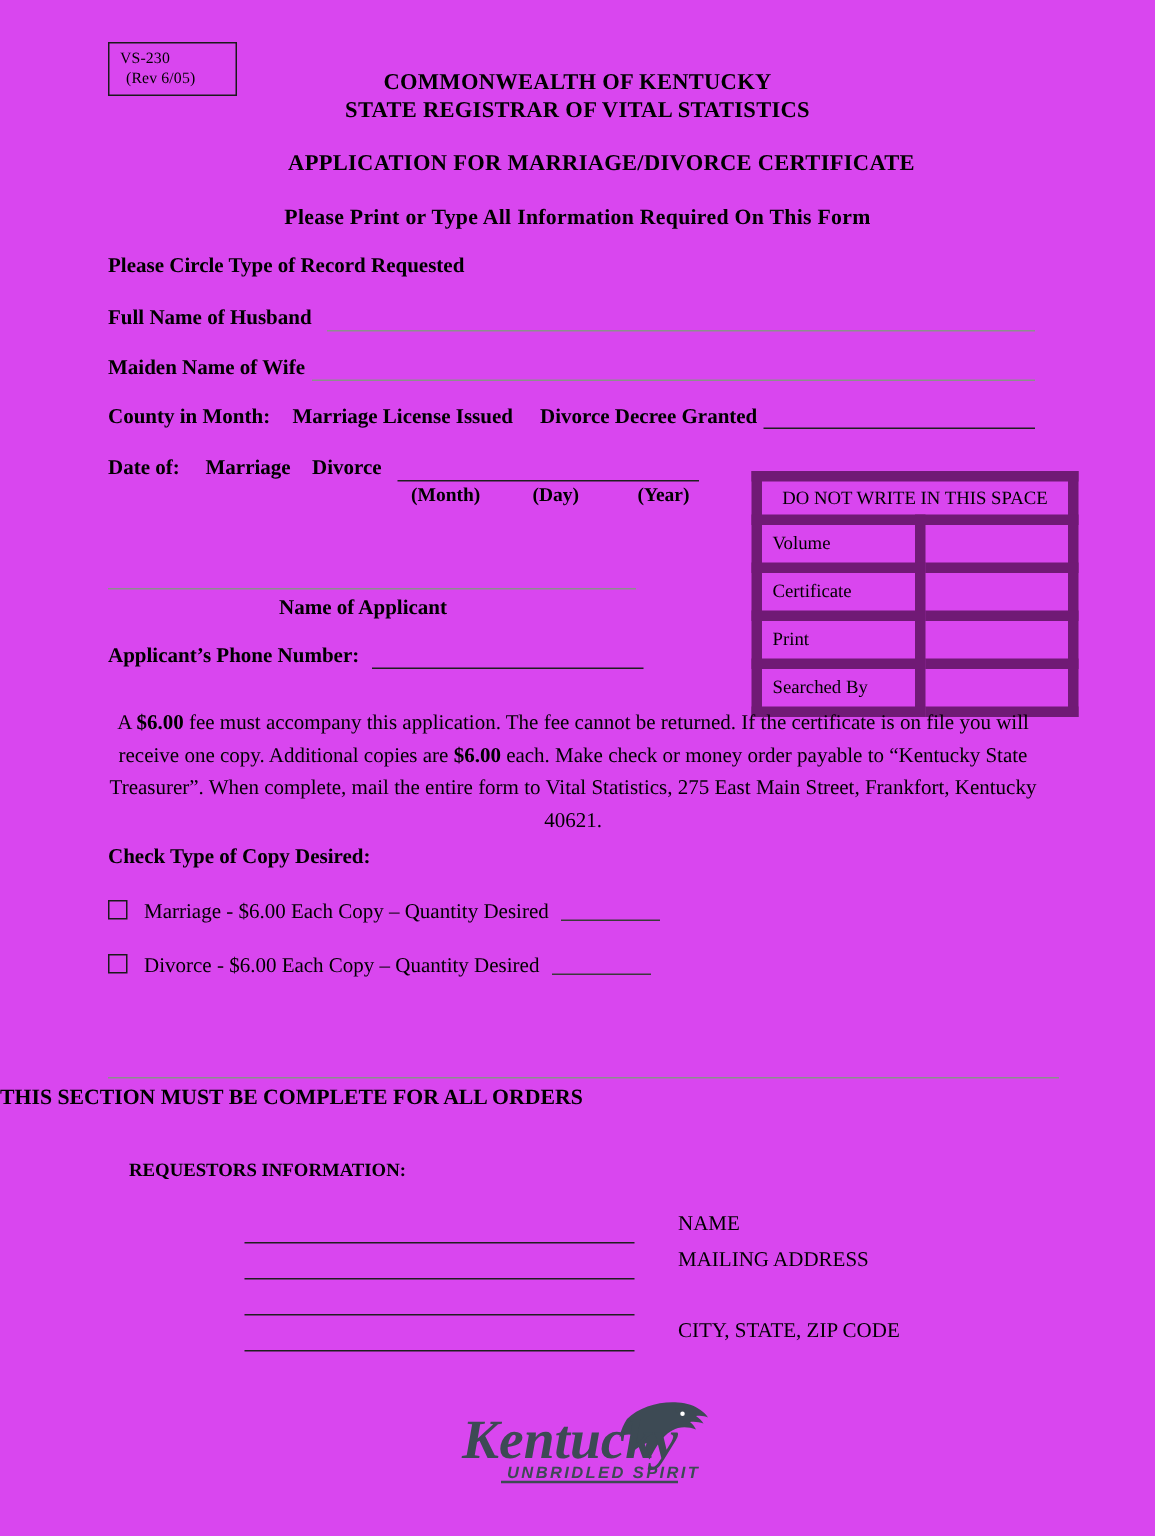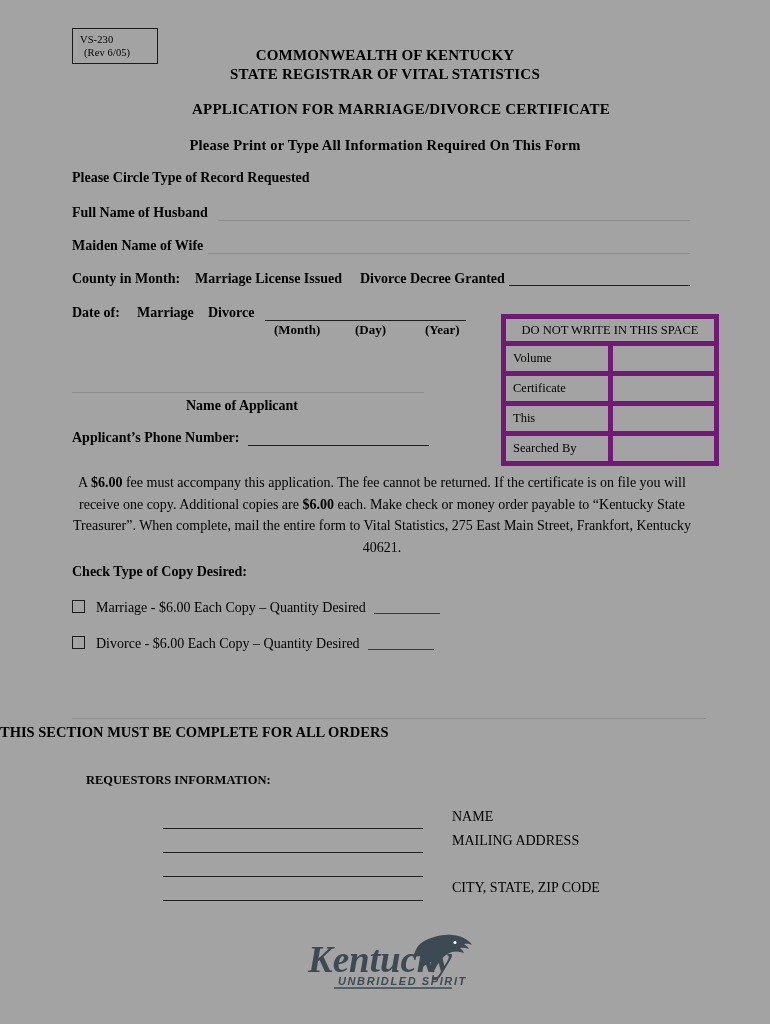--- a/index.html
+++ b/index.html
@@ -8,21 +8,21 @@
     background: #ffffff;
   }
   body {
     font-family: "Liberation Serif", "DejaVu Serif", serif;
     color: #000000;
   }
   #page {
     position: relative;
     width: 770px;
     height: 1024px;
-    background: #a3a3a3;
+    background: #d946ef;
     overflow: hidden;
   }
 
   
   #form-number-box {
     position: absolute;
     left: 72px;
     top: 28px;
     width: 86px;
     height: 36px;
@@ -70,21 +70,21 @@
   
   #office-table {
     position: absolute;
     left: 501px;
     top: 314px;
     width: 218px;
     border-collapse: collapse;
     font-size: 12.5px;
   }
   #office-table td {
-    border: 5px solid #701a75;
+    border: 7px solid #701a75;
     height: 23px;
     padding: 1px 0 1px 7px;
     vertical-align: middle;
   }
   #office-table td.head {
     text-align: center;
     padding-left: 0;
     height: 20px;
   }
   #office-table td.lbl { width: 95px; }
@@ -175,21 +175,21 @@
     </tr>
     <tr>
       <td class="lbl">Volume</td>
       <td></td>
     </tr>
     <tr>
       <td class="lbl">Certificate</td>
       <td></td>
     </tr>
     <tr>
-      <td class="lbl">This</td>
+      <td class="lbl">Print</td>
       <td></td>
     </tr>
     <tr>
       <td class="lbl">Searched By</td>
       <td></td>
     </tr>
   </tbody>
     </table>
 
   <div class="rule thin" style="left:72px; top:392px; width:352px;"></div>

